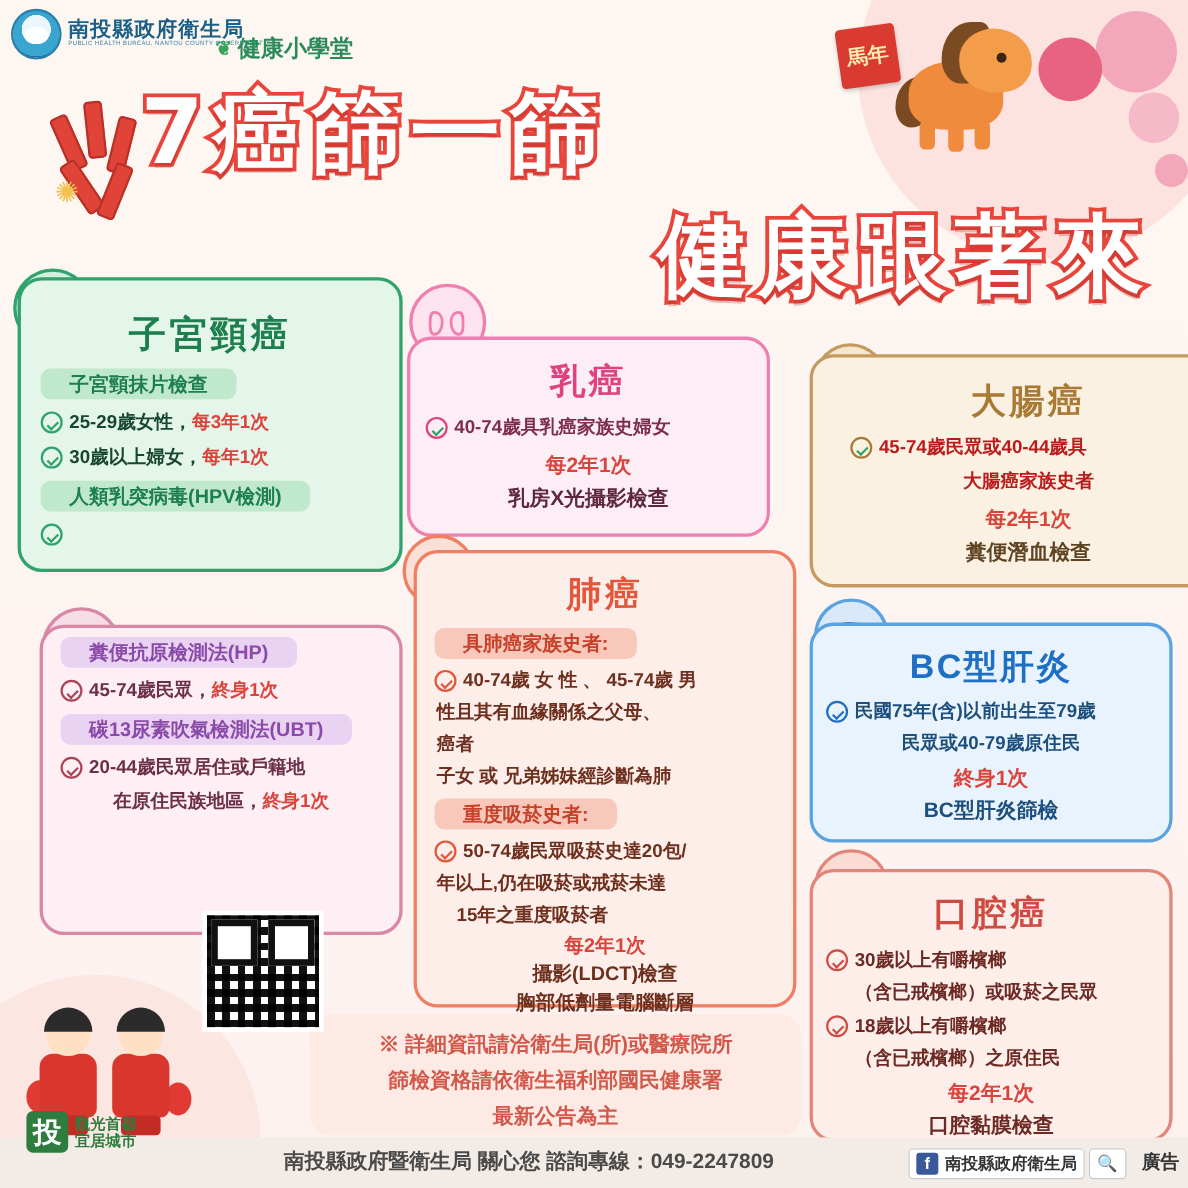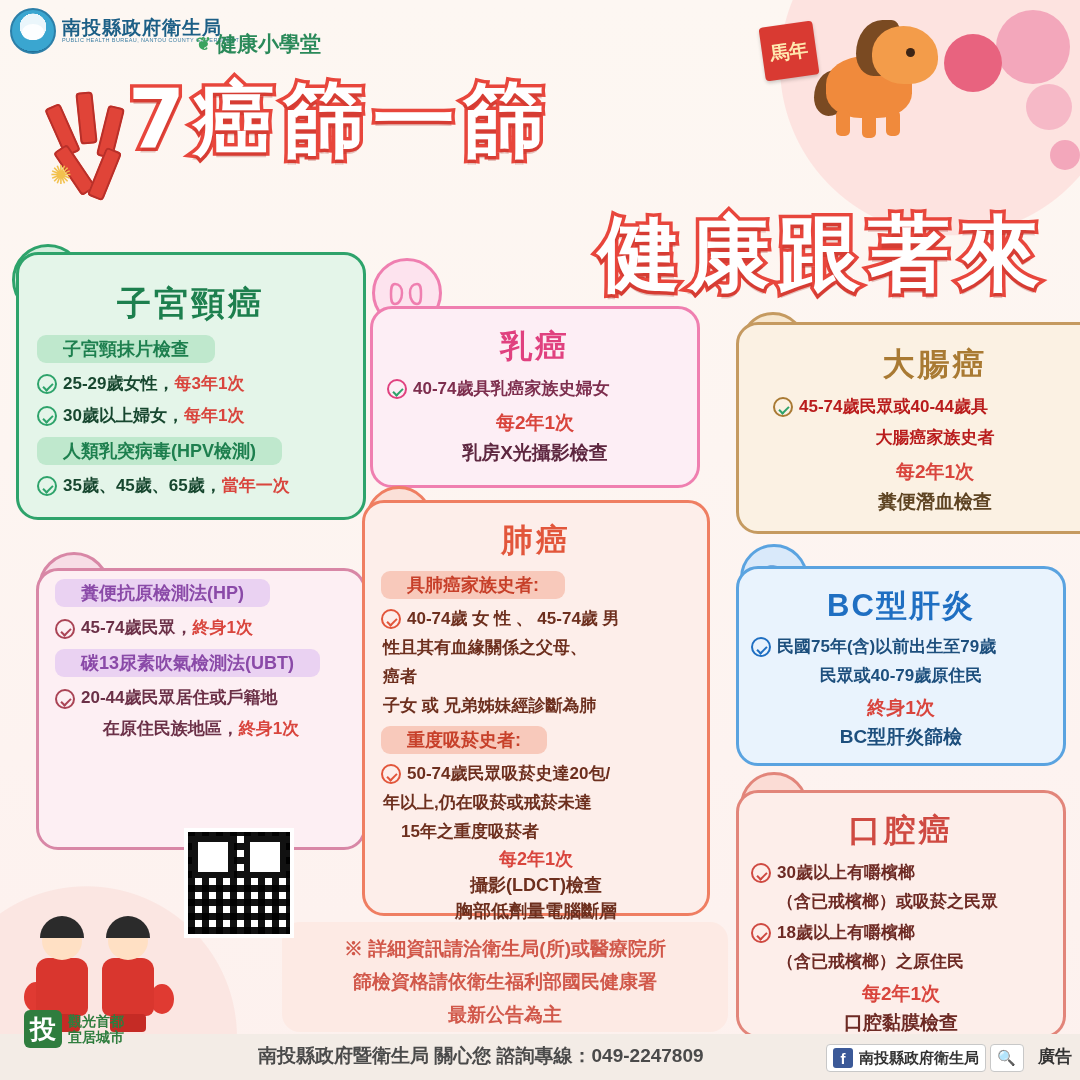--- a/index.html
+++ b/index.html
@@ -47,21 +47,21 @@
   .title1, .title2 {
     font-family: "DejaVu Sans", "Liberation Sans", sans-serif;
     font-weight: 700;
     color: #ffffff;
     -webkit-text-stroke: 7px #e8463c;
     paint-order: stroke fill;
     text-shadow: 0 5px 0 rgba(160,30,25,.25);
     letter-spacing: 8px;
   }
   .title1 { font-size: 82px; text-align: left; padding-left: 128px; }
-  .title2 { font-size: 82px; text-align: right; padding-right: 32px; margin-top: 24px; }
+  .title2 { font-size: 82px; text-align: right; padding-right: 32px; margin-top: 3px; }
 
   
   .firecracker { position:absolute; left:44px; top:86px; width:110px; height:110px; }
   .fc { position:absolute; width:17px; height:52px; border-radius:4px; background:#e04438; box-shadow: inset 0 0 0 2px #b8302a; }
   .fc.a{ left:10px; top:18px; transform:rotate(-24deg);} 
   .fc.b{ left:34px; top:6px; transform:rotate(-6deg);}
   .fc.c{ left:58px; top:20px; transform:rotate(14deg);}
   .fc.d{ left:22px; top:58px; transform:rotate(-34deg);}
   .fc.e{ left:52px; top:62px; transform:rotate(22deg);}
   .spark { position:absolute; left:6px; top:74px; color:#f2c14e; font-size:26px;}
@@ -126,27 +126,27 @@
                 background: #fbf1e3; border: 3px solid #c59a60; padding-left: 18px; }
   #colorectal .card-title { color:#a97a33; font-size: 32px; letter-spacing: 3px; margin-top: 18px; }
   #colorectal .line { font-size: 17px; color:#b91c1c; }
   .bub-colorectal { left:740px; top:312px; width:66px; height:66px; background:#f7e7cf; border:3px solid #c59a60; }
 
   
   #stomach { left: 36px; top: 568px; width: 330px; height: 282px;
              background: #fdeff3; border: 3px solid #d887a6; }
   #stomach .card-title { color:#c14a72; font-size: 32px; letter-spacing: 3px; margin-top: 24px; }
   #stomach .sub-pill { background:#ead2f2; color:#8a4aa8; }
-  #stomach .line { font-size: 17px; color:#6b3047;align-items:flex-end; }
+  #stomach .line { font-size: 17px; color:#6b3047; }
   #stomach .check { border-color:#a45; }
   #stomach .check::after { border-left-color:#a45; border-bottom-color:#a45; }
   .bub-stomach { left:38px; top:552px; width:72px; height:72px; background:#f7dde6; border:3px solid #d887a6; }
 
   
-  #lung { left: 362px; top: 500px; width: 348px; height: 416px;
+  #lung { left: 376px; top: 500px; width: 348px; height: 416px;
           background: #fdeeea; border: 3px solid #ef7e62; }
   #lung .card-title { color:#e2563b; font-size: 32px; letter-spacing: 3px; margin-top: 16px; }
   #lung .sub-pill { background:#f8c9bb; color:#c7402a; }
   #lung .line { font-size: 17px; color:#6d2f1e; }
   #lung .check { border-color:#e2563b; }
   #lung .check::after { border-left-color:#e2563b; border-bottom-color:#e2563b; }
   .bub-lung { left:366px; top:486px; width:66px; height:66px; background:#fbe0d8; border:3px solid #ef7e62; }
 
   
   #hepatitis { left: 736px; top: 566px; width: 330px; height: 200px;
@@ -275,21 +275,20 @@
       </div>
       <div class="row line" style="margin-top:9px;">
         <span class="check"></span>
         <span><span>30歲以上婦女，</span><span class="freq">每年1次</span></span>
       </div>
       <div style="margin-top:10px;">
         <span class="sub-pill">人類乳突病毒(HPV檢測)</span>
       </div>
       <div class="row line" style="margin-top:9px;">
         <span class="check"></span>
-        <span><span>35歲、45歲、65歲，</span><span class="freq">當年一次</span></span>
       </div>
     </div>
   </div>
 
   <div class="bubble bub-breast">
     <svg width="44" height="30" viewBox="0 0 44 30">
         <path d="M4 6c4 0 7 3 7 9s-3 11-7 11-4-5-4-10S0 6 4 6z" fill="none" stroke="#ef7fb0" stroke-width="2.5" transform="translate(6,0)"></path>
         <path d="M30 6c-4 0-7 3-7 9s3 11 7 11 4-5 4-10S34 6 30 6z" fill="none" stroke="#ef7fb0" stroke-width="2.5" transform="translate(2,0)"></path>
       </svg>
   </div>

